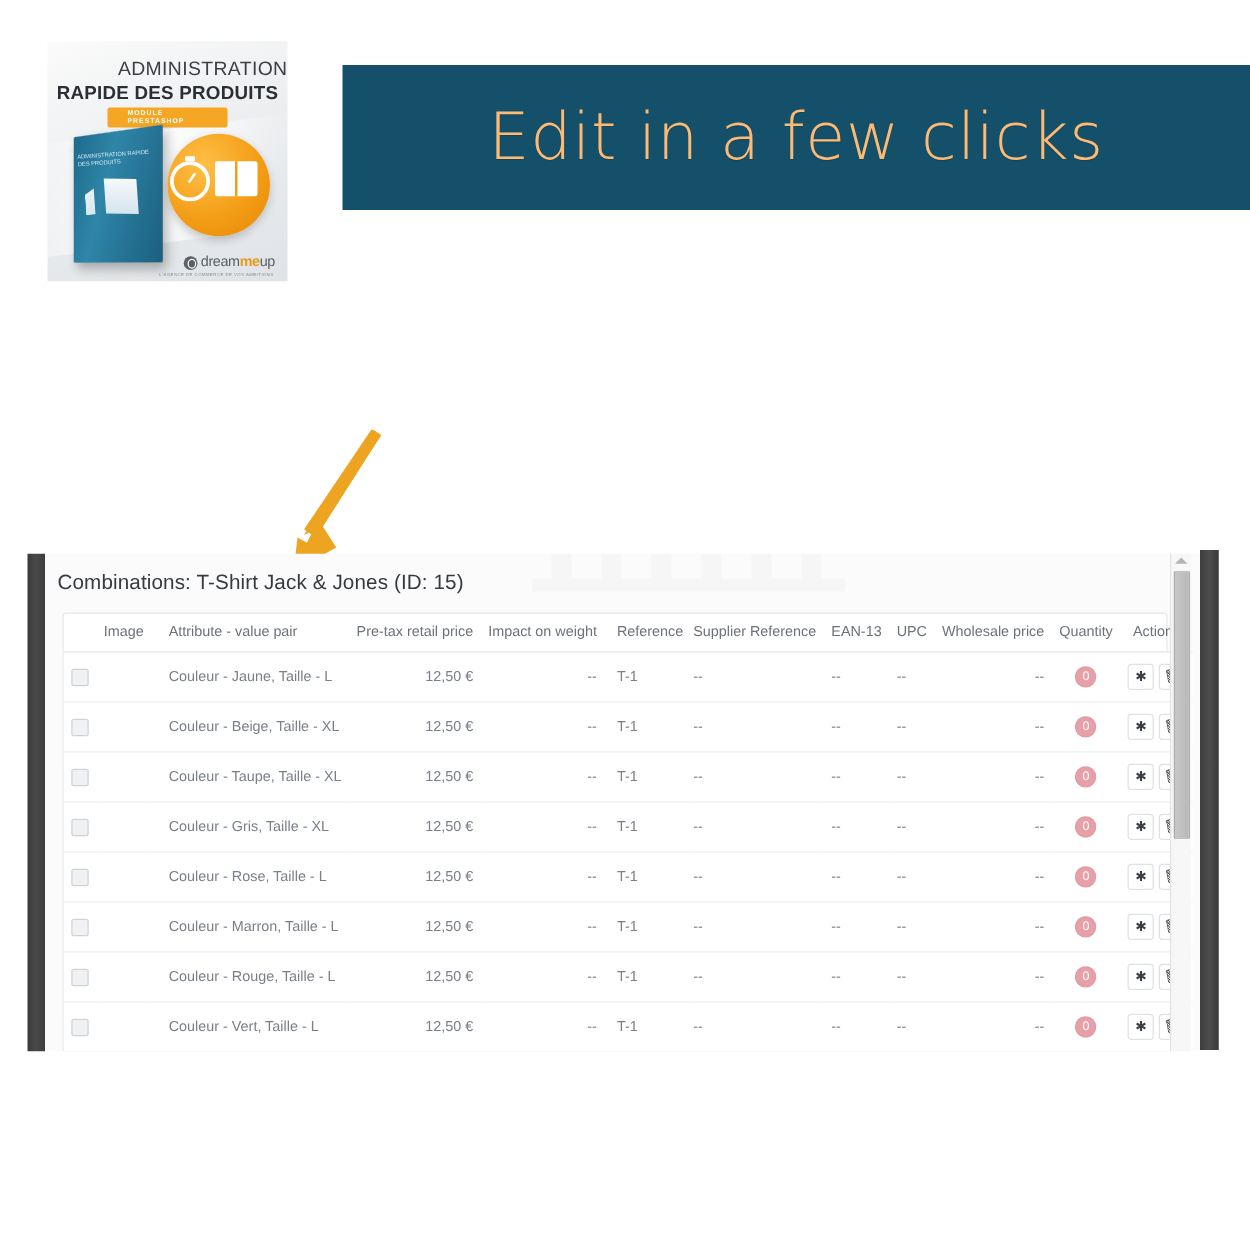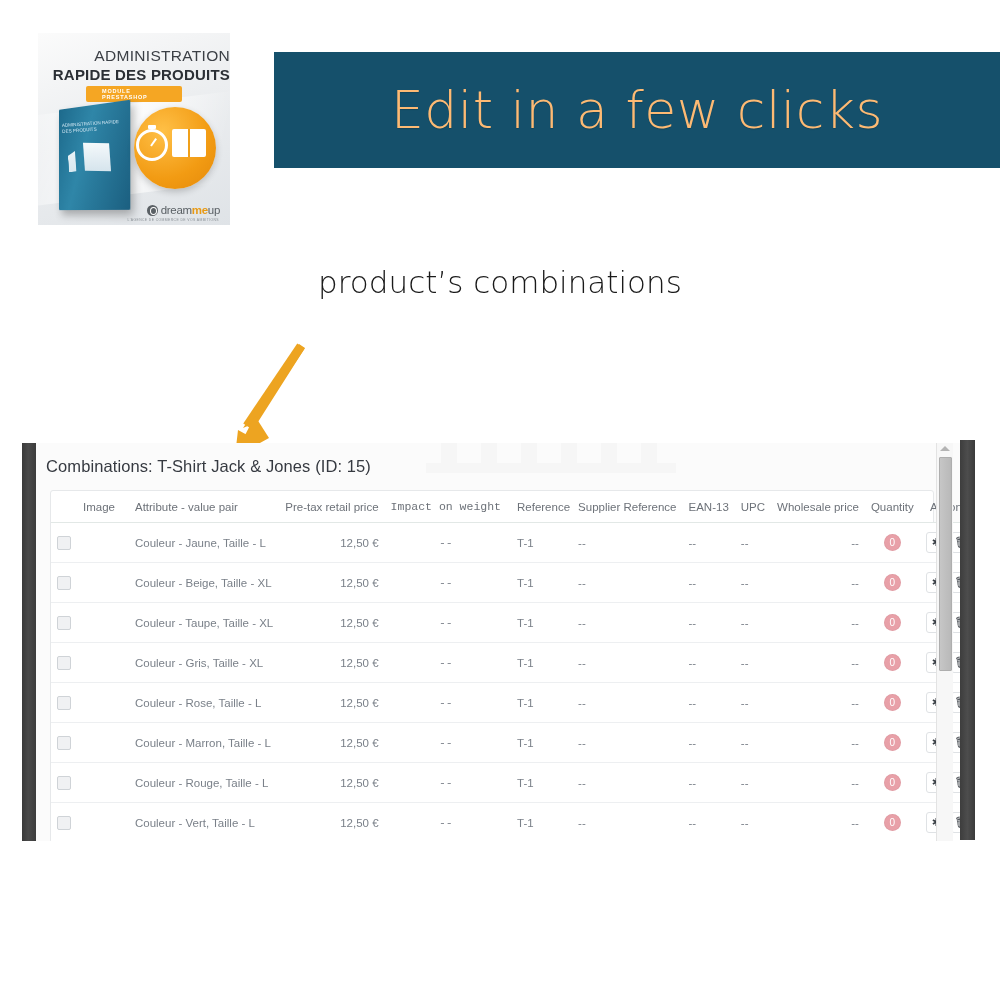--- a/index.html
+++ b/index.html
@@ -16,21 +16,21 @@
     position:absolute;left:38px;top:33px;width:192px;height:192px;
     background:linear-gradient(160deg,#fbfbfb 0%,#eceef0 45%,#dfe3e7 100%);
     overflow:hidden;
   }
   .pb-title{
     position:absolute;left:0;right:0;top:14px;text-align:right;
     font-size:15.5px;letter-spacing:.3px;color:#3b3f45;
     font-family:"Liberation Sans", sans-serif;
   }
   .pb-title2{
-    position:absolute;left:0;right:0;top:33px;text-align:right;
+    position:absolute;left:0;right:0;top:33px;text-align:center;
     font-size:15px;font-weight:bold;letter-spacing:.2px;color:#2b2f35;
   }
   .pb-badge{
     position:absolute;left:50%;transform:translateX(-50%);top:53px;
     background:#f5a623;color:#fff;font-size:5.5px;font-weight:bold;
     letter-spacing:.8px;padding:2px 16px;border-radius:2px;
   }
   .pb-sheen{
     position:absolute;left:-30px;top:70px;width:260px;height:90px;
     background:linear-gradient(110deg,rgba(255,255,255,0) 0%,rgba(255,255,255,.85) 45%,rgba(255,255,255,0) 80%);
@@ -166,21 +166,21 @@
     padding:9px 6px;
     border-bottom:1px solid #edeff1;
     white-space:nowrap;
     background:#fff;
   }
   tbody tr:last-child td{border-bottom:none;}
   .c-check{width:40px;text-align:center;}
   .c-image{width:52px;}
   .c-attr{text-align:left;padding-left:14px;}
   .c-price{text-align:right;width:108px;}
-  .c-weight{text-align:center;width:98px;font-family:Liberation Mono, monospace;}
+  .c-weight{text-align:right;width:98px;}
   .c-ref{text-align:left;width:58px;padding-left:10px;}
   .c-supref{text-align:left;width:96px;padding-left:2px;}
   .c-ean{text-align:left;width:44px;}
   .c-upc{text-align:left;width:34px;}
   .c-whole{text-align:right;width:94px;}
   .c-qty{text-align:center;width:56px;margin-left:17px;}
   .c-act{text-align:center;width:66px;}
 
   thead .c-attr{padding-left:14px;}
   thead .c-ref,thead .c-supref,thead .c-ean,thead .c-upc{text-align:left;}
@@ -241,21 +241,20 @@
     <span class="pb-logo-txt"><span>dream</span><b>me</b><span>up</span></span>
   </div>
   <div class="pb-logo-sub">L'AGENCE DE COMMERCE DE VOS AMBITIONS</div>
 </div>
 
 <div class="banner" style="background: rgb(21, 80, 107);">
   <div class="banner-text" style="color: #fdba74;">Edit in a few clicks</div>
 </div>
 
 <div class="caption">
-  <div>product’s combinations</div>
 </div>
 
 <svg class="arrow" viewBox="0 0 180 140">
   <path d="M104 14 L48 98 L62 92 L40 126 L43 100 L54 106 L110 18 Z" fill="#eda421"></path>
   <path d="M106 16 L52 96" stroke="#eda421" stroke-width="9" stroke-linecap="butt" fill="#eda421"></path>
   <path d="M60 86 L38 128 L74 108 Z" fill="#eda421"></path>
 </svg>
 
 <div class="edge-left"></div>
 <div class="edge-right"></div>

